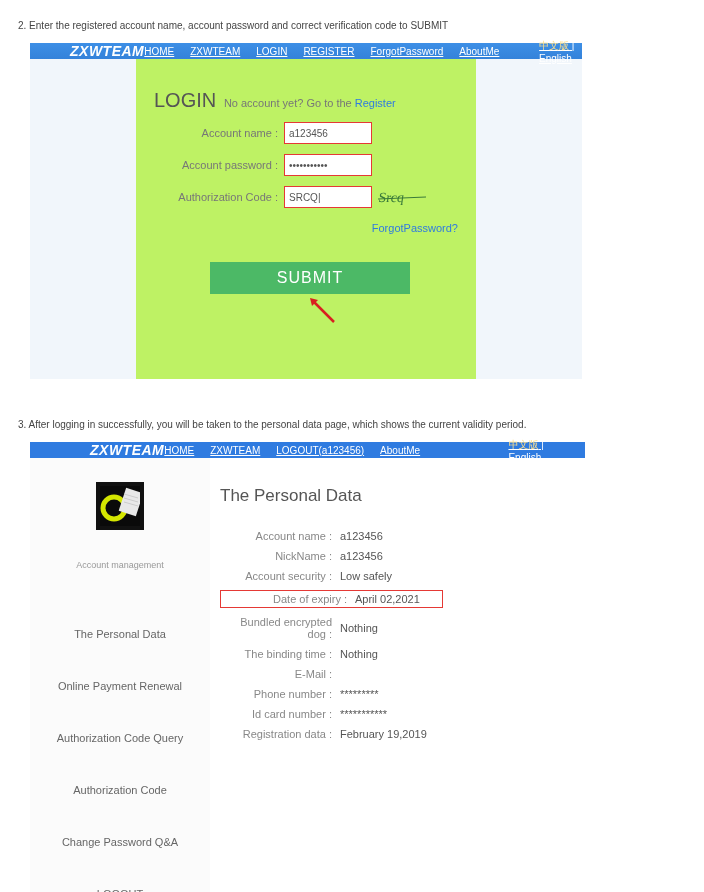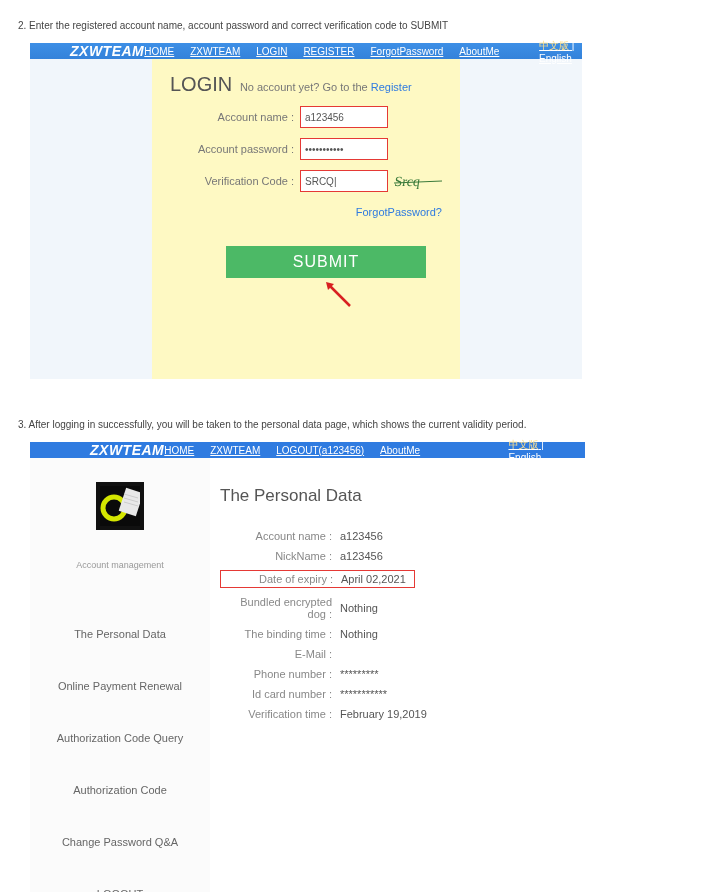--- a/index.html
+++ b/index.html
@@ -8,21 +8,21 @@
   .screenshot { margin: 0 0 40px 16px; position: relative; }
   .topbar { height: 16px; display: flex; align-items: center; padding: 0 10px; font-size: 11px; }
   .bar1 { background: linear-gradient(#3d8fe6,#3482da); color: #fff; width: 552px; }
   .bar2 { background: #2f7be0; color: #fff; width: 555px; }
   .brand { font-weight: bold; font-style: italic; letter-spacing: 0.5px; font-size: 14px; margin-left: 30px; flex: 0 0 auto; }
   .navwrap { display: flex; align-items: center; margin-left: auto; gap: 16px; font-size: 10px; text-decoration: underline; }
   .navlink { color: #fff; cursor: pointer; }
   .lang { color: #fff; font-size: 10px; }
   .langcn { color: #ffe08a; }
   .panel1 { width: 552px; min-height: 320px; background: #f1f6fb; display: flex; justify-content: center; }
-  .loginbox { width: 308px; background: #fef9c3; margin-top: 0; padding: 14px 18px 30px 18px; position: relative; }
+  .loginbox { width: 340px; background: #bef264; margin-top: 0; padding: 30px 18px 30px 18px; position: relative; }
   .login-title { font-size: 20px; color: #555; display: inline-block; }
   .login-sub { font-size: 11px; color: #777; display: inline-block; margin-left: 4px; }
   .reglink { color: #2f7be0; cursor: pointer; }
   .form-row { display: flex; align-items: center; margin-top: 10px; font-size: 11px; color: #777; }
   .form-label { width: 130px; text-align: right; padding-right: 6px; }
   .redbox { border: 1.5px solid #e53935; height: 22px; padding: 0 4px; display: flex; align-items: center; font-size: 10px; color: #555; background: #fff; }
   .redbox.w1 { width: 88px; }
   .redbox.w2 { width: 88px; }
   .captcha { margin-left: 6px; width: 48px; height: 20px; display: flex; align-items: center; justify-content: center; position: relative; }
   .captcha svg { width: 48px; height: 20px; }
@@ -36,21 +36,21 @@
   .sidebar { width: 180px; background: #fbfbfb; padding-top: 24px; display: flex; flex-direction: column; align-items: center; gap: 24px; }
   .avatar { width: 48px; height: 48px; background: #111; display: flex; align-items: center; justify-content: center; margin-bottom: 6px; }
   .avatar svg { width: 40px; height: 40px; }
   .mgmt { font-size: 9px; color: #999; margin-bottom: 26px; }
   .side-item { font-size: 11px; color: #666; margin: 4px 0; padding: 4px 6px; text-align: center; cursor: pointer; }
   .main2 { flex: 1; padding: 28px 0 0 10px; }
   .pd-title { font-size: 17px; color: #555; margin-bottom: 24px; }
   .pd-row { display: flex; align-items: center; font-size: 11px; color: #666; margin: 8px 0; }
   .pd-label { width: 120px; text-align: right; padding-right: 8px; color: #888; }
   .pd-val { color: #555; }
-  .redframe { border: 1.5px solid #e53935; padding: 2px 8px; display: inline-flex; align-items: center; }
+  .redframe { border: 1.5px solid #e53935; padding: 2px 22px; display: inline-flex; align-items: center; }
   .redframe .pd-label { width: 112px; }
 </style>
 </head>
 <body>
 
 <p class="step-text">2. Enter the registered account name, account password and correct verification code to SUBMIT</p>
 
 <div class="screenshot">
   <div class="topbar bar1">
     <span class="brand">ZXWTEAM</span>
@@ -75,21 +75,21 @@
       </div>
       <div class="form-row">
         <span class="form-label">Account name :</span>
         <div class="redbox w1">a123456</div>
       </div>
       <div class="form-row">
         <span class="form-label">Account password :</span>
         <div class="redbox w1">•••••••••••</div>
       </div>
       <div class="form-row">
-        <span class="form-label">Verification Code :</span>
+        <span class="form-label">Authorization Code :</span>
         <div class="redbox w2">SRCQ|</div>
         <div class="captcha">
           <svg viewBox="0 0 48 20">
             <text x="2" y="15" font-family="cursive" font-size="14" fill="#3a7a3a" transform="skewX(-8)">Srcq</text>
             <line x1="0" y1="12" x2="48" y2="10" stroke="#3a7a3a" stroke-width="1"></line>
           </svg>
         </div>
       </div>
       <div class="forgot"><a>ForgotPassword?</a></div>
       <button class="submitbtn">
@@ -145,20 +145,24 @@
       <div class="pd-title">The Personal Data</div>
       <div class="pd-row">
           <span class="pd-label">Account name :</span>
           <span class="pd-val">a123456</span>
         </div>
       <div class="pd-row">
           <span class="pd-label">NickName :</span>
           <span class="pd-val">a123456</span>
         </div>
       <div class="pd-row">
+          <span class="pd-label">Account security :</span>
+          <span class="pd-val">Low safely</span>
+        </div>
+      <div class="pd-row">
         <span class="redframe">
           <span class="pd-label">Date of expiry :</span>
             <span class="pd-val">April 02,2021</span>
         </span>
       </div>
       <div class="pd-row">
           <span class="pd-label">Bundled encrypted dog :</span>
           <span class="pd-val">Nothing</span>
         </div>
       <div class="pd-row">
@@ -171,18 +175,18 @@
         </div>
       <div class="pd-row">
           <span class="pd-label">Phone number :</span>
           <span class="pd-val">*********</span>
         </div>
       <div class="pd-row">
           <span class="pd-label">Id card number :</span>
           <span class="pd-val">***********</span>
         </div>
       <div class="pd-row">
-          <span class="pd-label">Verification time :</span>
+          <span class="pd-label">Registration data :</span>
           <span class="pd-val">February 19,2019</span>
         </div>
     </div>
   </div>
 </div>
 
 </body></html>

